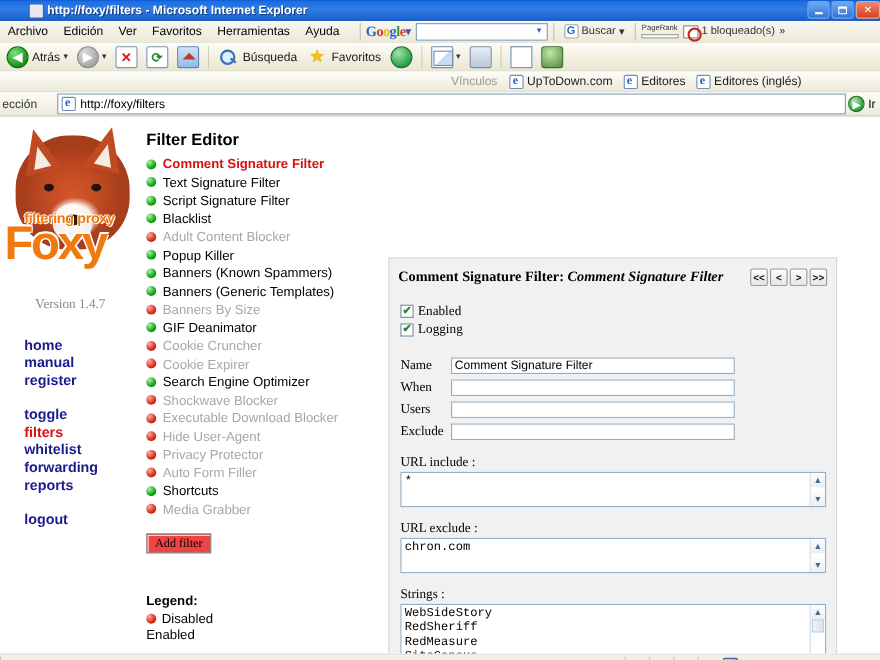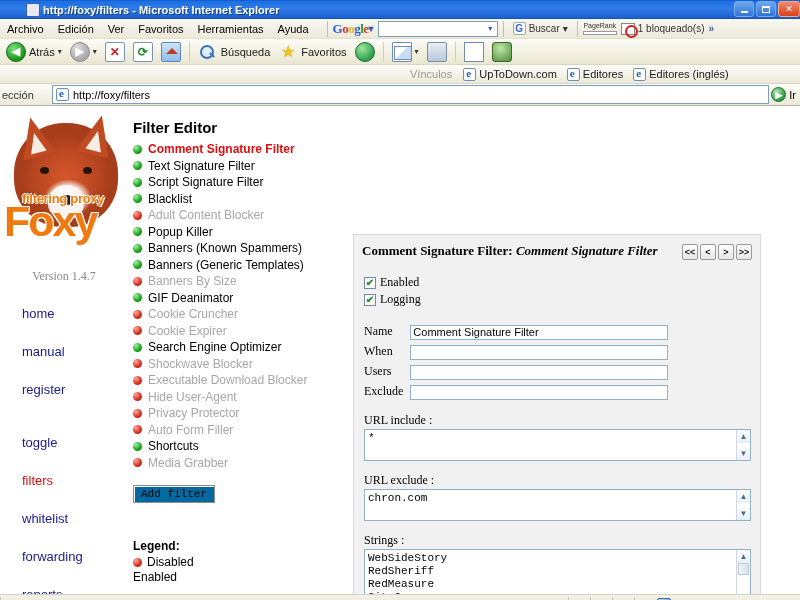--- a/index.html
+++ b/index.html
@@ -187,41 +187,41 @@
     font-size: 43px; font-weight: bold; color: #f07a10; letter-spacing: -2px;
     line-height: 38px; margin-top: -4px;
     text-shadow: 1px 1px 0 #fff, -1px -1px 0 #fff, 1px -1px 0 #fff, -1px 1px 0 #fff;
   }
   .version {
     text-align: center; font-family: "Liberation Serif", serif; font-size: 12px;
     color: #8a8a8a; margin-top: 8px;
   }
   #nav { margin-top: 22px; padding-left: 22px; }
   #nav a {
-    display: block; font-size: 13px; font-weight: normal; color: #1a1a8c;
-    text-decoration: none; line-height: 16px; white-space: nowrap; margin-top: 22px;
+    display: block; font-size: 13px; font-weight: bold; color: #1a1a8c;
+    text-decoration: none; line-height: 16px; white-space: nowrap;
   }
   #nav a.current { color: #d81010; }
   #nav .navgap { height: 15px; }
 
   
   #midcol { position: absolute; left: 133px; top: 0; width: 215px; }
   #page-title { font-size: 15px; font-weight: bold; color: #000; margin-top: 13px; margin-bottom: 5px; }
   .flist { list-style: none; margin: 0; padding: 0; }
   .flist li { display: flex; align-items: center; gap: 6px; line-height: 16.5px; height: 16.5px; }
   .dot { width: 9px; height: 9px; border-radius: 50%; flex: 0 0 auto; }
   .dot.green { background: radial-gradient(circle at 32% 28%, #a6f0a6, #12a012 62%, #0a7a0a 100%); }
   .dot.red   { background: radial-gradient(circle at 32% 28%, #ffa8a0, #d22a18 62%, #a01a0c 100%); }
   .fname { font-size: 12px; color: #000; white-space: nowrap; }
   .fname.disabled { color: #a7a7a7; }
   .fname.active { color: #d81010; font-weight: bold; }
   #addfilter {
     margin-top: 14px;
-    font-family: Liberation Mono, monospace; font-size: 11px;
-    padding: 2px 7px; background: #0369a1;
+    font-family: Liberation Serif, serif; font-size: 11px;
+    padding: 2px 7px; background: #ef4444;
     border: 1px solid #8d8d8d;
     box-shadow: inset 1px 1px 0 #ffffff;
     color: #000; cursor: default;
   }
   #legend { margin-top: 36px; }
   #legend .legend-title { font-size: 12px; font-weight: bold; color: #000; margin-bottom: 2px; }
   #legend .lrow { display: flex; align-items: center; gap: 5px; line-height: 15px; }
   #legend .ltext { font-size: 12px; color: #000; white-space: nowrap; }
 
   

